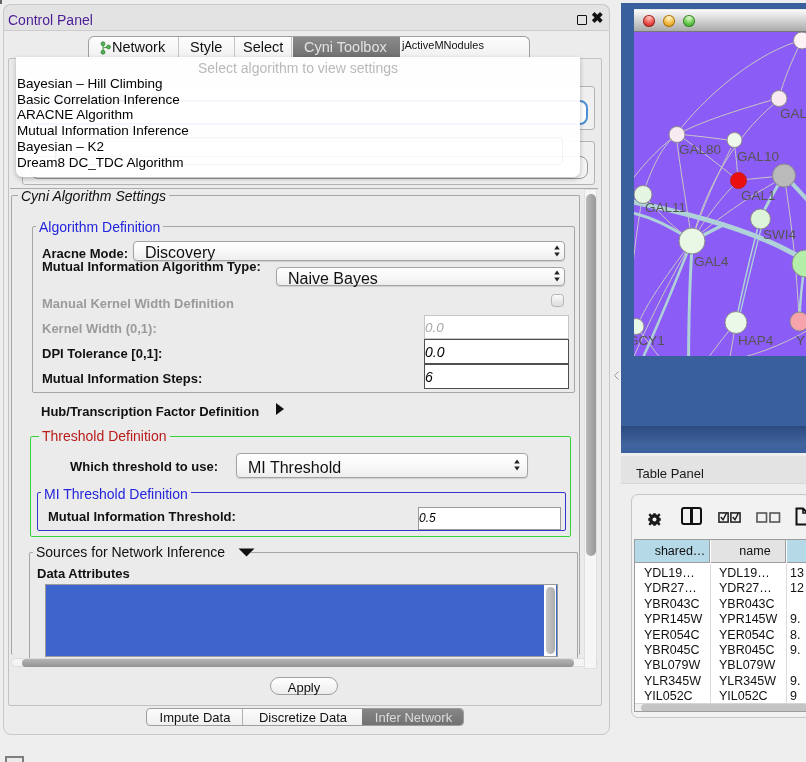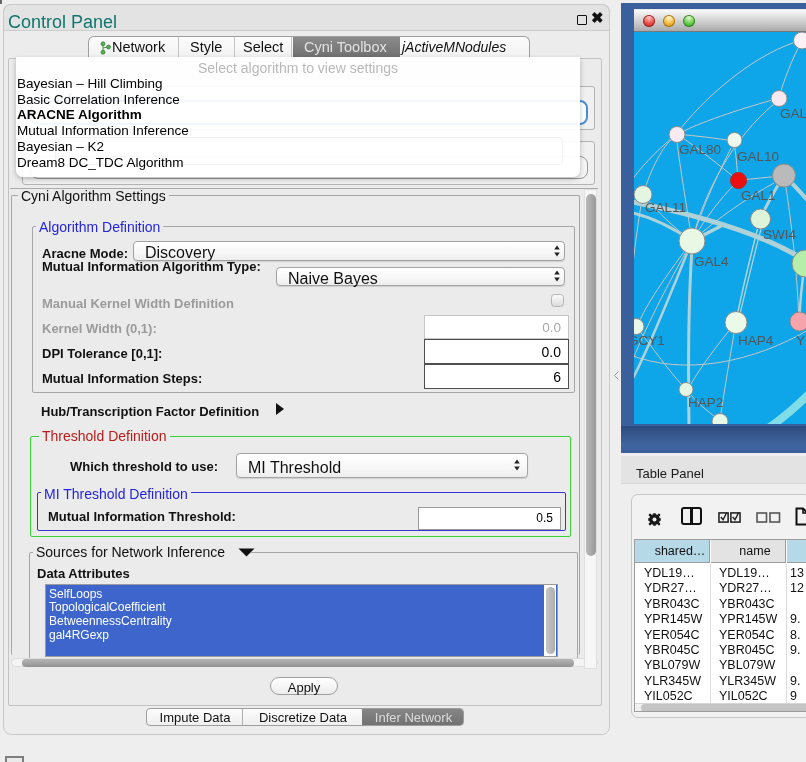--- a/index.html
+++ b/index.html
@@ -1,65 +1,65 @@
 <!DOCTYPE html>
 <html><head>
 <meta charset="utf-8">
 <style>
 * { margin:0; padding:0; box-sizing:border-box; }
 html,body { width:806px; height:762px; background:#eeeeee; font-family:"Liberation Sans", sans-serif; overflow:hidden; }
 body { position:relative; }
 .abs { position:absolute; }
-.bold { font-weight:bold; }
+.bold { font-weight:normal; }
 .lbl { font-size:13px; font-weight:bold; color:#111; }
 .gray { color:#9b9b9b; }
 .grp { position:absolute; border:1px solid #a6a6a6; border-radius:2px; }
 .grptitle { position:absolute; font-size:14px; background:#ebebeb; padding:0 3px; line-height:14px; }
 .combo { position:absolute; background:linear-gradient(#ffffff,#f7f7f7 60%,#ededed); border:1px solid #a3a3a3; border-radius:4px; box-shadow:0 1px 1px rgba(0,0,0,0.12); font-size:16px; color:#111; }
 .combo .ctext { position:absolute; left:11px; top:2px; }
 .stepper { position:absolute; width:8px; height:12px; }
-.field { position:absolute; background:#fff; font-size:13.5px; text-align:right; }
+.field { position:absolute; background:#fff; font-size:13.5px; text-align:left;font-style:italic; }
 </style>
 </head>
 <body>
 
 <div class="abs" style="left:0;top:0;width:2px;height:4px;background:#666;"></div>
 
 <div class="abs" id="cpwin" style="left:3px;top:4px;width:607px;height:731px;background:#ececec;border:1px solid #c9c9c9;border-radius:8px;"></div>
 
 <div class="abs" style="left:3px;top:4px;width:607px;height:27px;background:#e3e3e3;border:1px solid #c9c9c9;border-bottom:1px solid #cccccc;border-radius:8px 8px 0 0;"></div>
-<div class="abs" style="left:8px;top:12px;font-size:18px;color:#0f766e;">Control Panel</div>
+<div class="abs" style="left:8px;top:12px;font-size:14px;color:#4c1d95;">Control Panel</div>
 <div class="abs" style="left:577px;top:15px;width:10px;height:10px;border:1.6px solid #111;border-radius:1px;"></div>
 <div class="abs" style="left:591px;top:9px;font-size:15px;font-weight:bold;color:#111;">✖</div>
 
 <div class="abs" style="left:88px;top:36px;width:442px;height:21px;border:1px solid #9f9f9f;border-radius:6px 6px 0 0;border-bottom:none;background:linear-gradient(#fdfdfd,#f1f1f1);overflow:hidden;">
   <div class="abs" style="left:89px;top:0;width:1px;height:21px;background:#c4c4c4;"></div>
   <div class="abs" style="left:145px;top:0;width:1px;height:21px;background:#c4c4c4;"></div>
   <div class="abs" style="left:202px;top:0;width:1px;height:21px;background:#c4c4c4;"></div>
   <div class="abs" style="left:204px;top:0;width:107px;height:21px;background:linear-gradient(#8b8b8b,#6f6f6f);"></div>
 
   <svg class="abs" style="left:11px;top:4px;" width="12" height="14" viewBox="0 0 12 14">
     <path d="M3 3 L3 11 M3 7 L8 6" stroke="#3f9e3f" stroke-width="1" fill="none"></path>
     <circle cx="3" cy="2.8" r="2" fill="#55b255" stroke="#2e7d2e" stroke-width="0.7"></circle>
     <circle cx="8.5" cy="6" r="2" fill="#55b255" stroke="#2e7d2e" stroke-width="0.7"></circle>
     <circle cx="3" cy="11.2" r="2" fill="#55b255" stroke="#2e7d2e" stroke-width="0.7"></circle>
   </svg>
   <div class="abs" style="left:23px;top:2px;font-size:14.5px;color:#111;">Network</div>
   <div class="abs" style="left:101px;top:2px;font-size:14.5px;color:#111;">Style</div>
   <div class="abs" style="left:154px;top:2px;font-size:14.5px;color:#111;">Select</div>
   <div class="abs" style="left:215px;top:2px;font-size:14.5px;color:#e2e2e2;">Cyni Toolbox</div>
-  <div class="abs" style="left:313px;top:2px;font-size:14px;color:#111;font-style:italic;">jActiveMNodules</div>
+  <div class="abs" style="left:313px;top:2px;font-size:11px;color:#111;">jActiveMNodules</div>
 </div>
 
 <div class="abs" style="left:8px;top:58px;width:594px;height:648px;background:#ebebeb;border:1px solid #c2c2c2;border-radius:2px;"></div>
 
 <div class="abs" style="left:10px;top:188px;width:588px;height:482px;background:#ebebeb;"></div>
 
 <div class="grp" style="left:11px;top:195px;width:569px;height:460px;border-bottom:none;"></div>
-<div class="grptitle" style="left:18px;top:189px;color:#111;">Cyni Algorithm Settings</div>
+<div class="grptitle" style="left:18px;top:189px;color:#111;font-style:italic;">Cyni Algorithm Settings</div>
 
 <div class="grp" style="left:32px;top:226px;width:543px;height:167px;"></div>
 <div class="grptitle" style="left:36px;top:220px;color:#2424dd;">Algorithm Definition</div>
 
 <div class="lbl abs" style="left:42px;top:246px;">Aracne Mode:</div>
 <div class="combo" style="left:133px;top:241px;width:432px;height:20px;">
   <span class="ctext">Discovery</span>
   <svg class="stepper" style="left:419px;top:3px;" width="8" height="13" viewBox="0 0 8 13">
       <path d="M4 0.5 L7 5 L1 5 Z" fill="#222"></path>
       <path d="M4 12.5 L1 8 L7 8 Z" fill="#222"></path>
@@ -112,21 +112,20 @@
 
 <div class="grp" style="left:29px;top:552px;width:549px;height:113px;border-bottom:none;"></div>
 <div class="grptitle" style="left:33px;top:545px;color:#111;padding-right:26px;">Sources for Network Inference</div>
 <svg class="abs" style="left:238px;top:548px;" width="17" height="9" viewBox="0 0 17 9">
     <path d="M0.5 0.5 L16.5 0.5 L8.5 8.5 Z" fill="#111"></path>
   </svg>
 
 <div class="lbl abs" style="left:37px;top:566px;">Data Attributes</div>
 
 <div class="abs" style="left:45px;top:584px;width:513px;height:73px;background:#3d65cc;border:1px solid #9a9a9a;overflow:hidden;">
-  <div style="color:#fff;font-size:12px;padding:2.5px 0 0 3px;line-height:13.8px;">SelfLoops<br>TopologicalCoefficient<br>BetweennessCentrality<br>gal4RGexp</div>
   <div class="abs" style="right:1px;top:0;width:12px;height:71px;background:#fdfdfd;"></div>
   <div class="abs" style="right:2.5px;top:2px;width:9px;height:67px;background:linear-gradient(90deg,#c6c6c6,#aeaeae);border-radius:5px;"></div>
 </div>
 
 <div class="abs" style="left:11px;top:658px;width:587px;height:9px;background:#f4f4f4;border:1px solid #dddddd;border-radius:5px;"></div>
 <div class="abs" style="left:22px;top:658.5px;width:552px;height:8px;background:linear-gradient(#b5b5b5,#939393);border-radius:5px;"></div>
 
 <div class="abs" style="left:584px;top:189px;width:13px;height:480px;background:#f6f6f6;border:1px solid #e0e0e0;"></div>
 <div class="abs" style="left:585.5px;top:194px;width:10px;height:362px;background:linear-gradient(90deg,#b9b9b9,#989898);border-radius:6px;"></div>
 
@@ -158,21 +157,21 @@
   </svg>
 
 <div class="abs" style="left:621px;top:3px;width:185px;height:450px;background:#3a5f9d;"></div>
 <div class="abs" style="left:621px;top:426px;width:185px;height:27px;background:linear-gradient(#2c4a7e,#41659f 70%,#3a5f9d);"></div>
 
 <div class="abs" style="left:634px;top:9px;width:172px;height:23px;background:linear-gradient(#fafafa,#cfcfcf 55%,#aaaaaa);border-top:1px solid #e8e8e8;border-bottom:1px solid #787878;"></div>
 <div class="abs" style="left:643px;top:15px;width:12px;height:12px;border-radius:50%;background:radial-gradient(circle at 50% 30%, #ffada6 5%, #e4423d 55%, #b92a26);box-shadow:inset 0 0 0 1px #9c2723, inset 0 2px 2px rgba(255,255,255,0.55);"></div>
 <div class="abs" style="left:663px;top:15px;width:12px;height:12px;border-radius:50%;background:radial-gradient(circle at 50% 30%, #ffeeb0 5%, #f0b033 55%, #c8891a);box-shadow:inset 0 0 0 1px #a8770f, inset 0 2px 2px rgba(255,255,255,0.55);"></div>
 <div class="abs" style="left:683px;top:15px;width:12px;height:12px;border-radius:50%;background:radial-gradient(circle at 50% 30%, #ccf5b2 5%, #59c341 55%, #3f9a2f);box-shadow:inset 0 0 0 1px #3a8527, inset 0 2px 2px rgba(255,255,255,0.55);"></div>
 
-<div class="abs" style="left:634px;top:32px;width:172px;height:392px;background:#0ea5e9;overflow:hidden;">
+<div class="abs" style="left:634px;top:32px;width:172px;height:324px;background:#8b5cf6;overflow:hidden;">
 <svg width="172" height="394" viewBox="0 0 172 394">
   <g fill="none" stroke="#c7c7c7" stroke-width="1">
 
     <path d="M168 8 C 125 20 78 58 47 96"></path>
     <path d="M168 8 C 158 28 150 47 145 66"></path>
     <path d="M145 66 C 110 76 72 88 50 99"></path>
     <path d="M43 102 C 62 104 82 106 100 109"></path>
     <path d="M43 102 C 64 116 86 134 100 145"></path>
     <path d="M100 109 C 102 122 103 135 104 148"></path>
     <path d="M104 148 C 120 147 134 145 148 144"></path>

